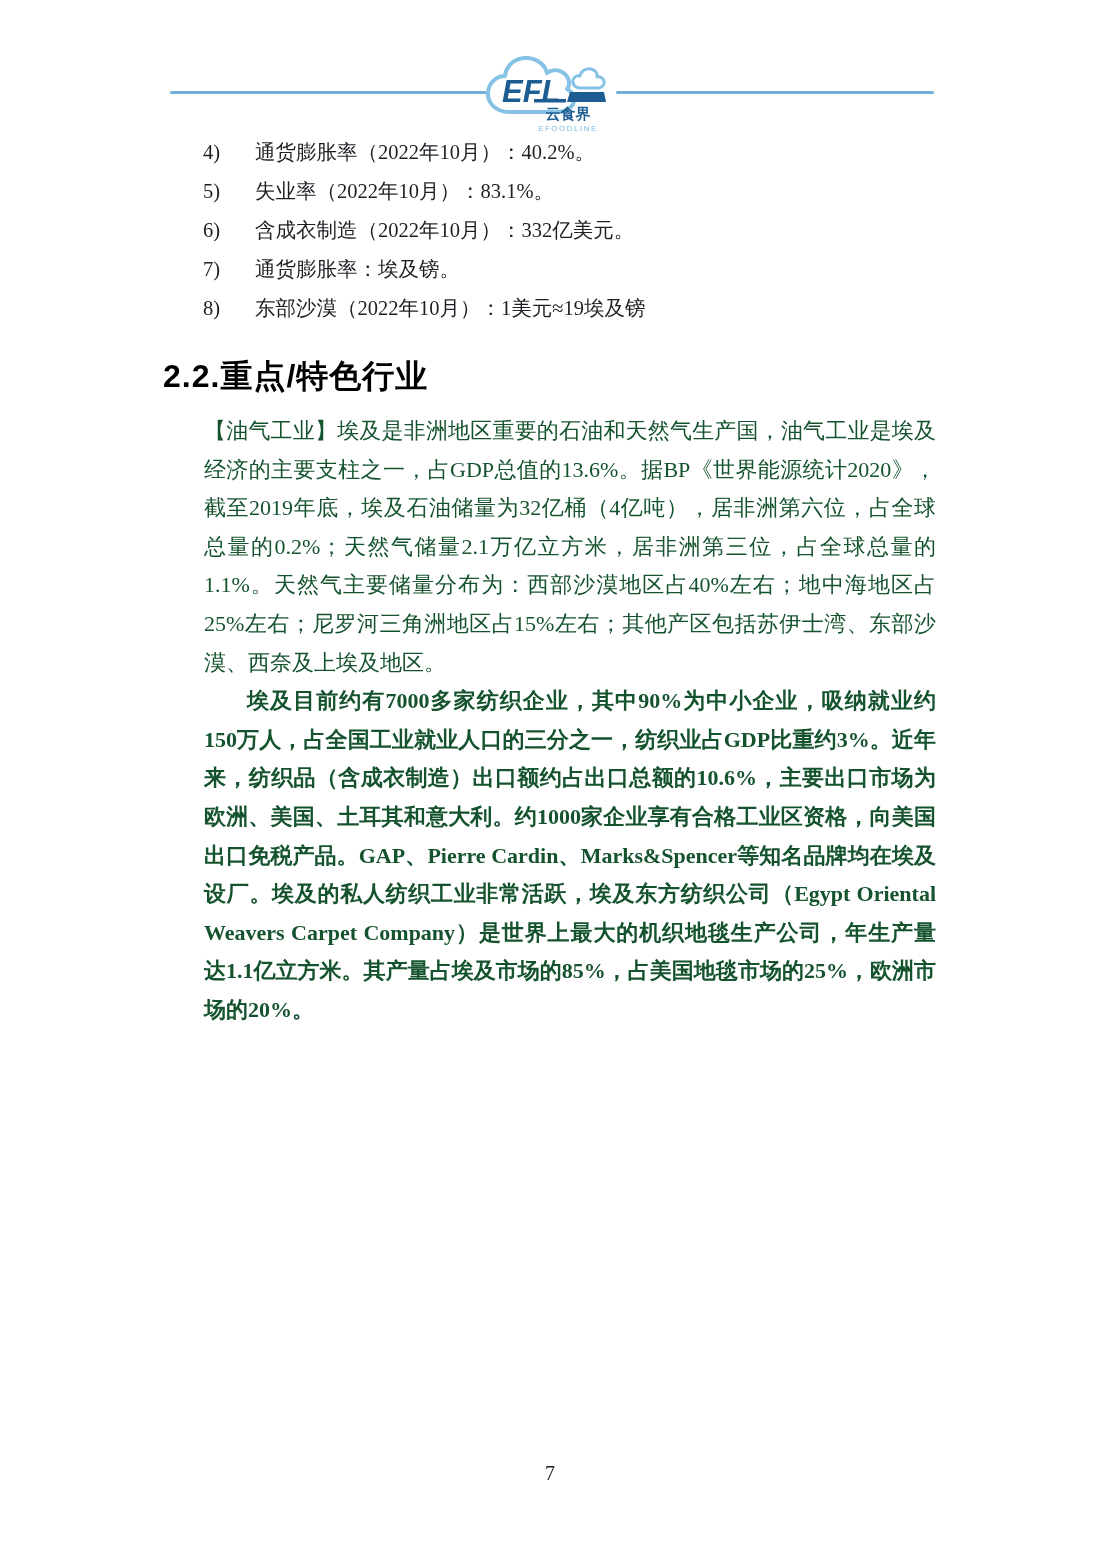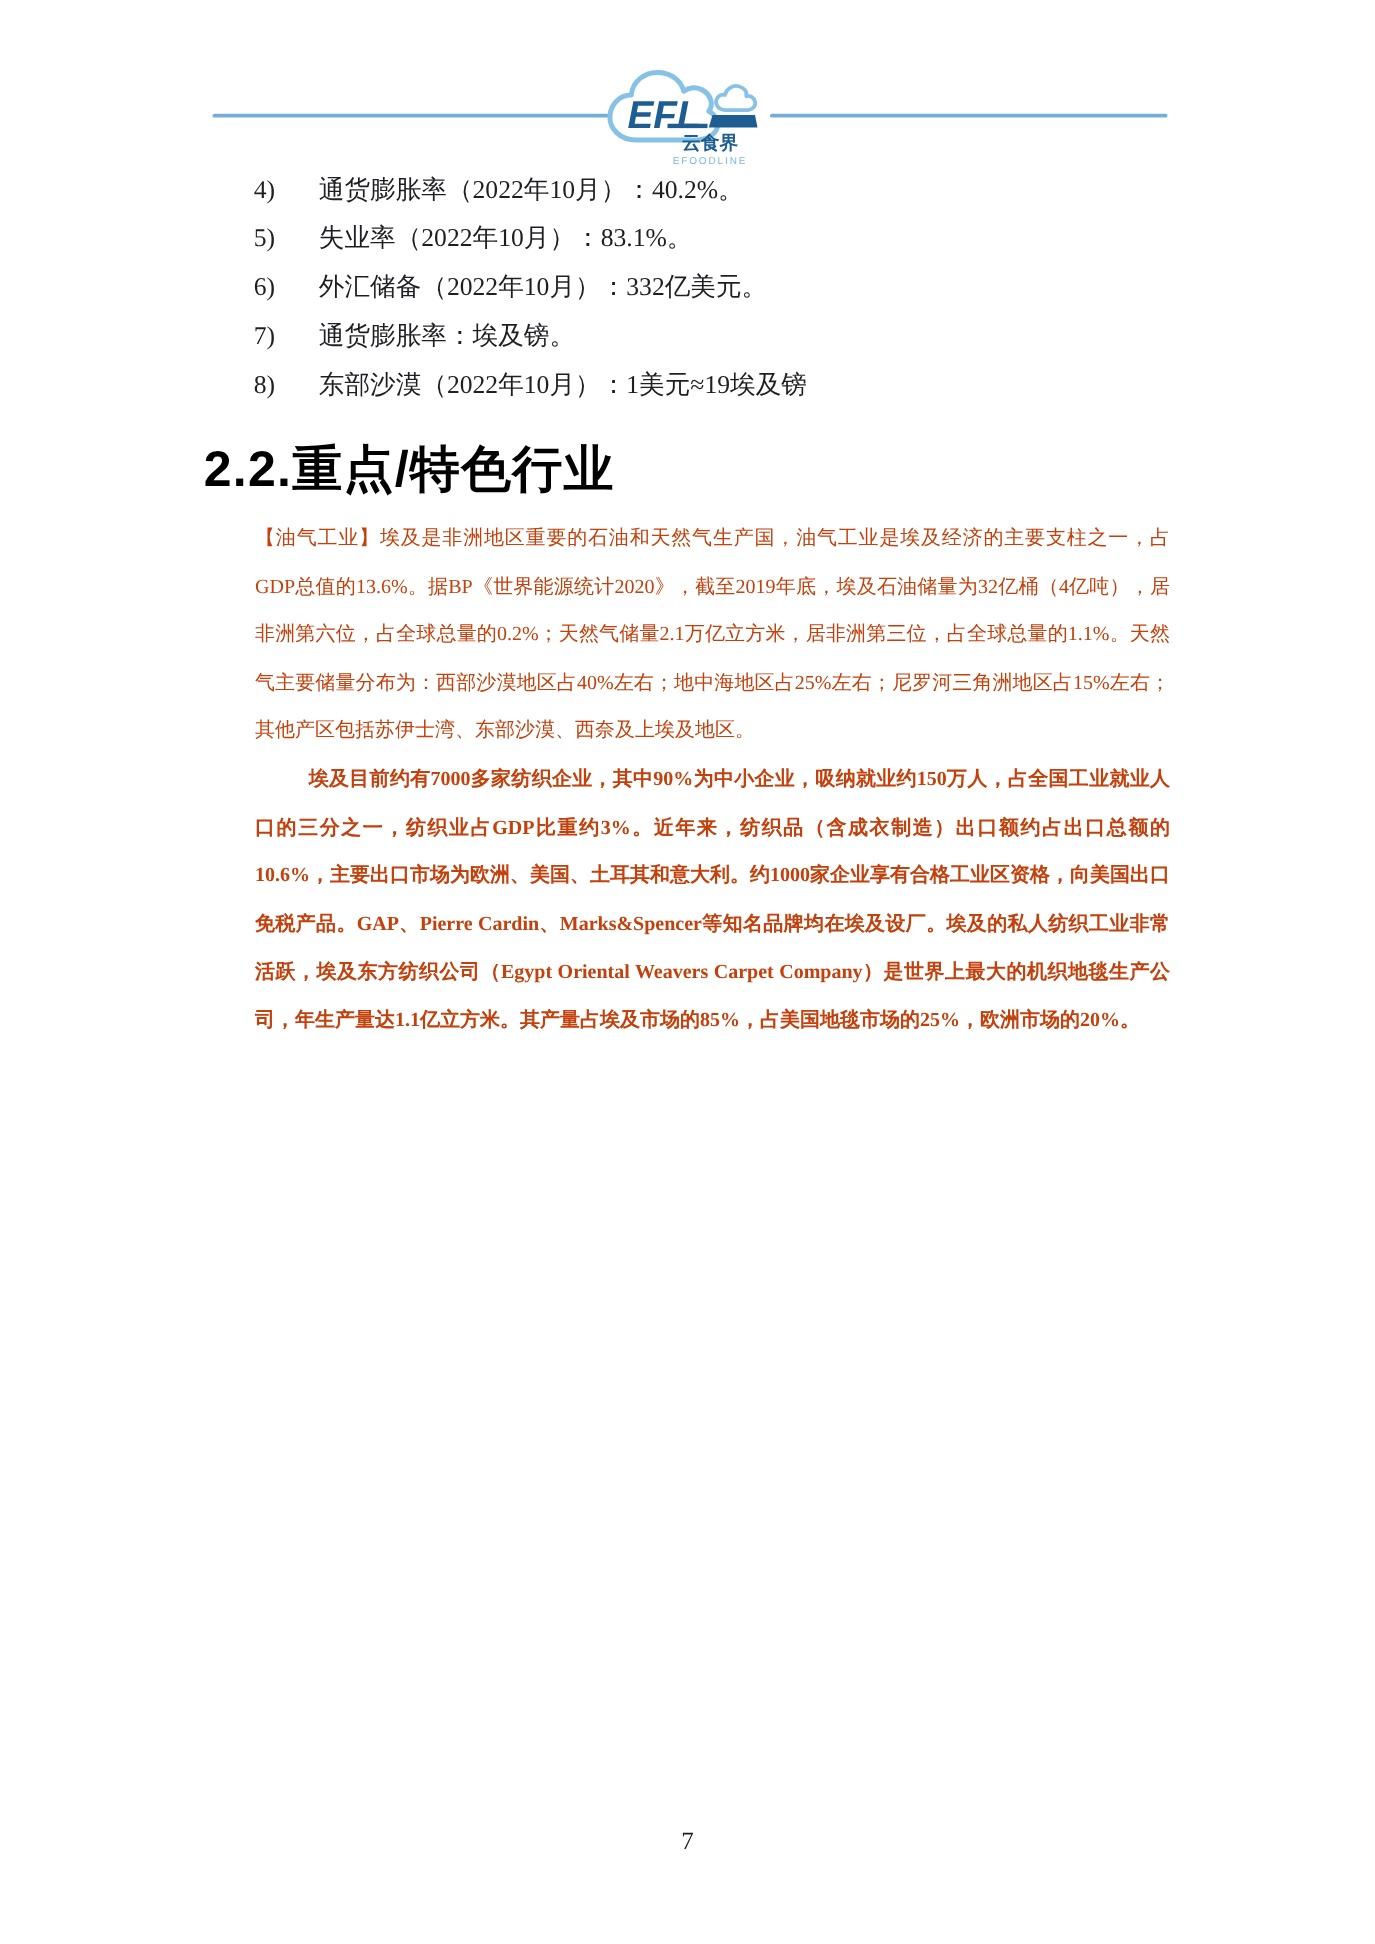--- a/index.html
+++ b/index.html
@@ -22,32 +22,32 @@
   
   .content { position: absolute; top: 133px; left: 0; width: 1100px; }
   .info-list { margin-left: 203px; width: 740px; }
   .list-row { display: flex; font-size: 20.5px; line-height: 39px; }
   .list-num { width: 52px; flex: none; }
   .list-text { flex: 1; }
   .section-heading {
     margin: 28px 0 0 163px;
     font-family: "Liberation Sans", "DejaVu Sans", sans-serif;
     font-weight: bold;
-    font-size: 40px;
+    font-size: 32px;
     line-height: 40px;
     color: #000000;
     letter-spacing: 1px;
   }
   .para {
     width: 732px;
     margin-left: 204px;
-    font-size: 16px;
+    font-size: 22px;
     line-height: 38.6px;
     text-align: justify;
-    color: #c2410c;
+    color: #14532d;
   }
   .para.first { margin-top: 16px; }
   .para.gap-before { margin-top: 42px; }
   .para.indent { text-indent: 43px; font-weight: bold; }
   
   .footer {
     position: absolute;
     top: 1462px;
     left: 0;
     width: 1100px;
@@ -92,21 +92,21 @@
       <div class="list-row">
         <span class="list-num">4)</span>
         <span class="list-text">通货膨胀率（2022年10月）：40.2%。</span>
       </div>
       <div class="list-row">
         <span class="list-num">5)</span>
         <span class="list-text">失业率（2022年10月）：83.1%。</span>
       </div>
       <div class="list-row">
         <span class="list-num">6)</span>
-        <span class="list-text">外汇储备（2022年10月）：332亿美元。</span>
+        <span class="list-text">含成衣制造（2022年10月）：332亿美元。</span>
       </div>
       <div class="list-row">
         <span class="list-num">7)</span>
         <span class="list-text">通货膨胀率：埃及镑。</span>
       </div>
       <div class="list-row">
         <span class="list-num">8)</span>
         <span class="list-text">东部沙漠（2022年10月）：1美元≈19埃及镑</span>
       </div>
     </div>

